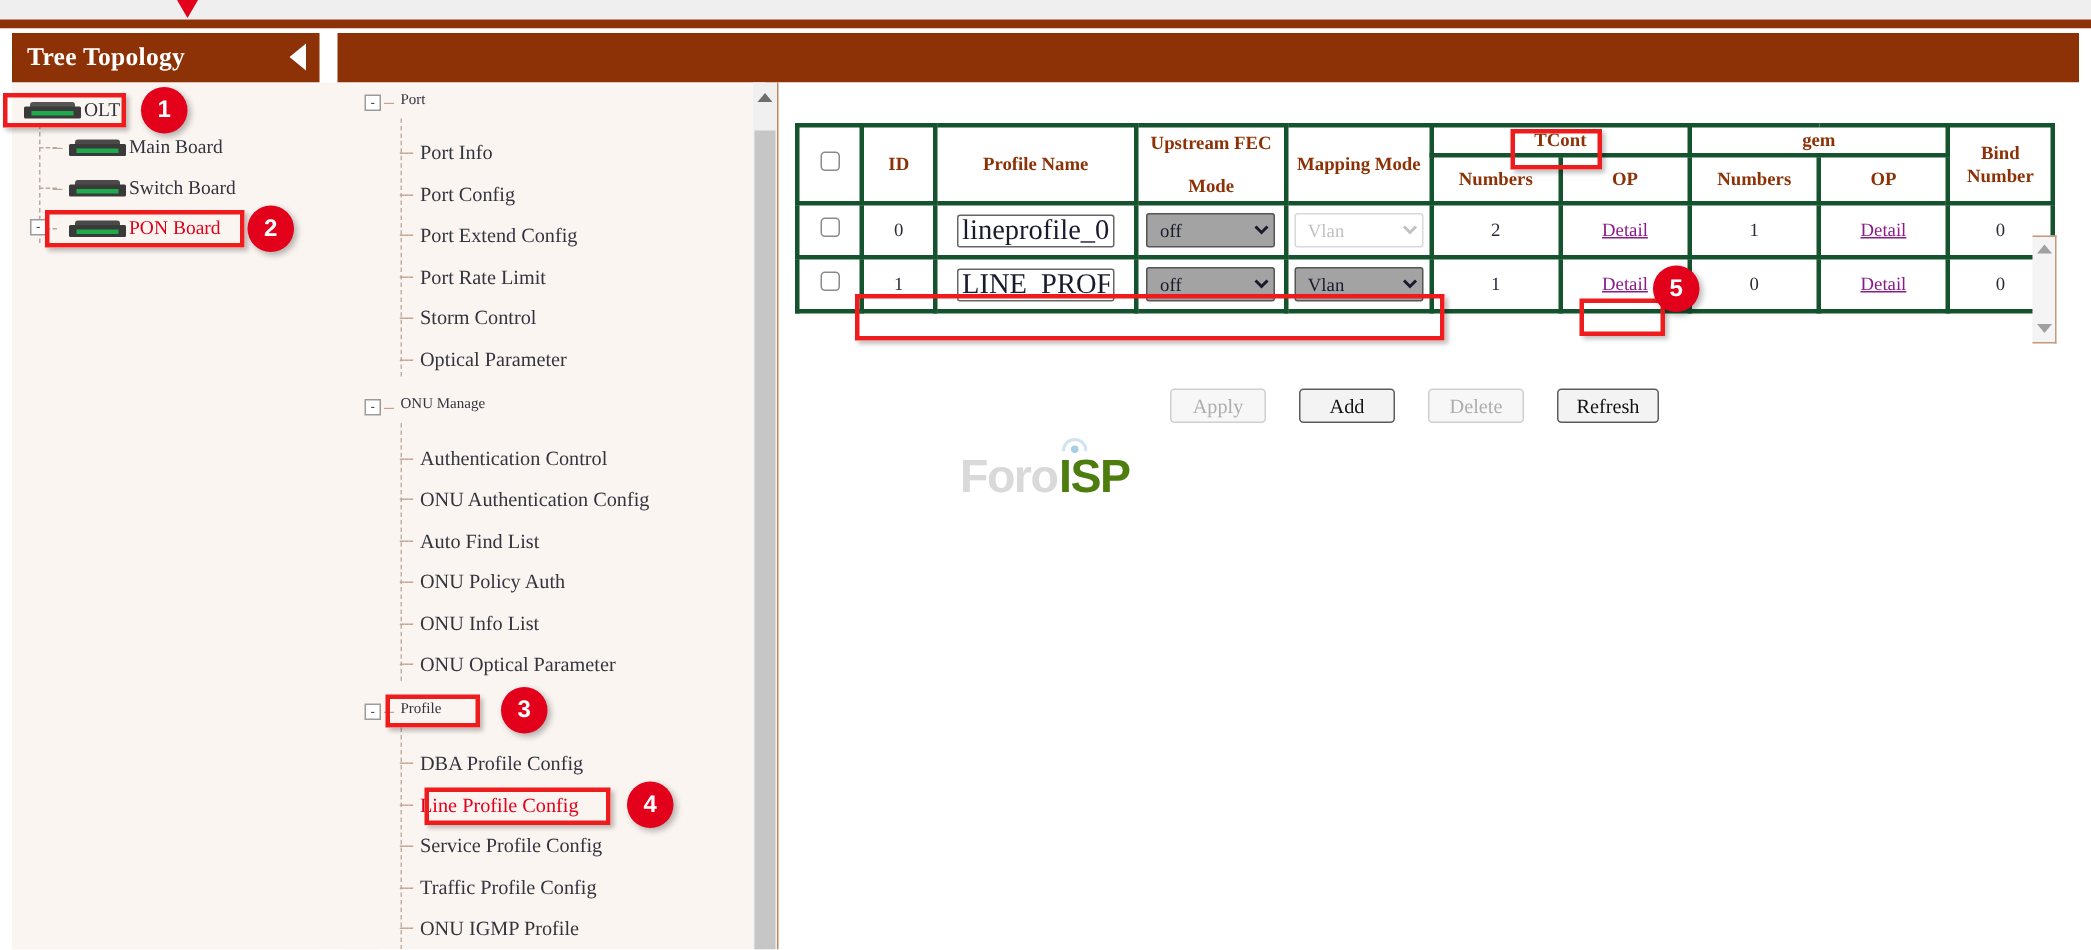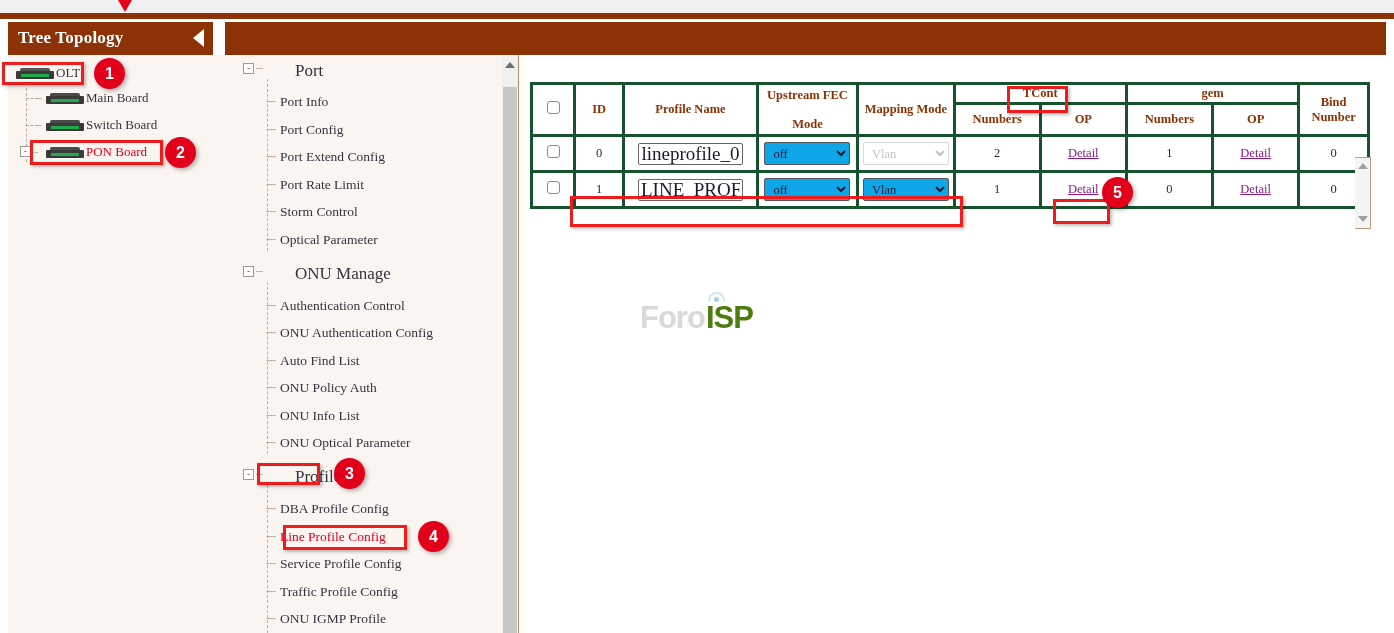--- a/index.html
+++ b/index.html
@@ -41,21 +41,21 @@
   .tline-v { position:absolute; border-left:1px dashed #b9a99f; }
   .tline-h { position:absolute; border-top:1px dashed #b9a99f; }
   .tbox { position:absolute; width:11px; height:11px; border:1px solid #9b9b9b; background:#fff;
       font-size:9px; line-height:9px; text-align:center; color:#444; font-family:"Liberation Sans",sans-serif; cursor:pointer;}
 
   
   .menu-panel { position:absolute; left:225px; top:55px; width:285px; height:578px; background:#fbf5f1;
       overflow:hidden; }
   .menu-item { position:absolute; font-size:13.5px; color:#34343f; font-family:"Liberation Serif", serif;
       white-space:nowrap; cursor:pointer; }
-  .menu-group { font-size:17px;margin-left:28px; }
+  .menu-group { font-size:10px; }
   .mdash { position:absolute; font-size:12px; color:#c0a394; font-family:"Liberation Sans",sans-serif; letter-spacing:-1px;}
   .m-vline { position:absolute; border-left:1px dashed #c3b0a5; }
 
   .msb { position:absolute; left:502px; top:55px; width:16px; height:578px; background:#f0f0f0; }
   .msb-thumb { position:absolute; left:503px; top:87px; width:14px; height:546px; background:#c6c6c6; }
   .msb-up { position:absolute; left:505px; top:62px; width:0;height:0;
       border-left:5px solid transparent;border-right:5px solid transparent;border-bottom:6px solid #6e6e6e; cursor:pointer;}
 
   
   .crumb-bar { position:absolute; left:225px; top:22px; width:1161px; height:33px; background:#8c3206; }
@@ -77,21 +77,21 @@
   .tbl .mmode-col { width:94px; }
   .tbl .num-col { width:84px; }
   .tbl .op-col { width:84px; }
   .tbl .bind-col { width:68px; }
 
   input[type=checkbox].cb { width:13px; height:13px; margin:0; cursor:pointer;
       -webkit-appearance:none; appearance:none; border:1px solid #8a8a8a; border-radius:3px; background:#fff;}
   .txtin { width:105px; height:22px; font-size:19px; text-align:center; font-family:"Liberation Serif", serif;
       border:1px solid #666; border-radius:2px; background:#fff; color:#1a1a2e; padding:0 2px;}
   .sel { width:86px; height:23px; font-size:12.5px; font-family:"Liberation Serif", serif;
-      border:1px solid #555; border-radius:2px; background:#0ea5e9; color:#1a1a2e; padding-left:4px; cursor:pointer;}
+      border:1px solid #555; border-radius:2px; background:#a3a3a3; color:#1a1a2e; padding-left:4px; cursor:pointer;}
   .sel:disabled { color:#a8a8a8; border-color:#c9c9c9; background:#fff; }
   .dlink { color:#8b1a8b; text-decoration:underline; font-size:12.5px; cursor:pointer; }
 
   .tblsb { position:absolute; left:1355px; top:157px; width:16px; height:72px; background:#f4f4f4; border:1px solid #c49a7e; border-left:none;}
   .tsb-up { position:absolute; left:1358px; top:163px; width:0;height:0;
       border-left:5px solid transparent;border-right:5px solid transparent;border-bottom:6px solid #a0a0a0;}
   .tsb-dn { position:absolute; left:1358px; top:216px; width:0;height:0;
       border-left:5px solid transparent;border-right:5px solid transparent;border-top:6px solid #a0a0a0;}
 
   
@@ -336,20 +336,26 @@
         </td>
         <td>0</td>
       </tr>
     </tbody>
   </table>
 
   <div class="tblsb"></div>
   <div class="tsb-up"></div>
   <div class="tsb-dn"></div>
 
+  <div class="btnrow">
+    <button class="btn dis">Apply</button>
+    <button class="btn">Add</button>
+    <button class="btn dis">Delete</button>
+    <button class="btn">Refresh</button>
+  </div>
 
 
   <div class="hl" style="left:2px;  top:62px;  width:82px;  height:23px;"></div>
   <div class="hl" style="left:30px; top:140px; width:133px; height:25px;"></div>
   <div class="hl" style="left:257px;top:463px; width:63px;  height:22px;"></div>
   <div class="hl" style="left:283px;top:525px; width:124px; height:25px;"></div>
   <div class="hl" style="left:1007px;top:86px; width:61px;  height:27px;"></div>
   <div class="hl" style="left:570px;top:196px; width:393px; height:31px;"></div>
   <div class="hl" style="left:1053px;top:199px; width:57px; height:25px;"></div>
 

